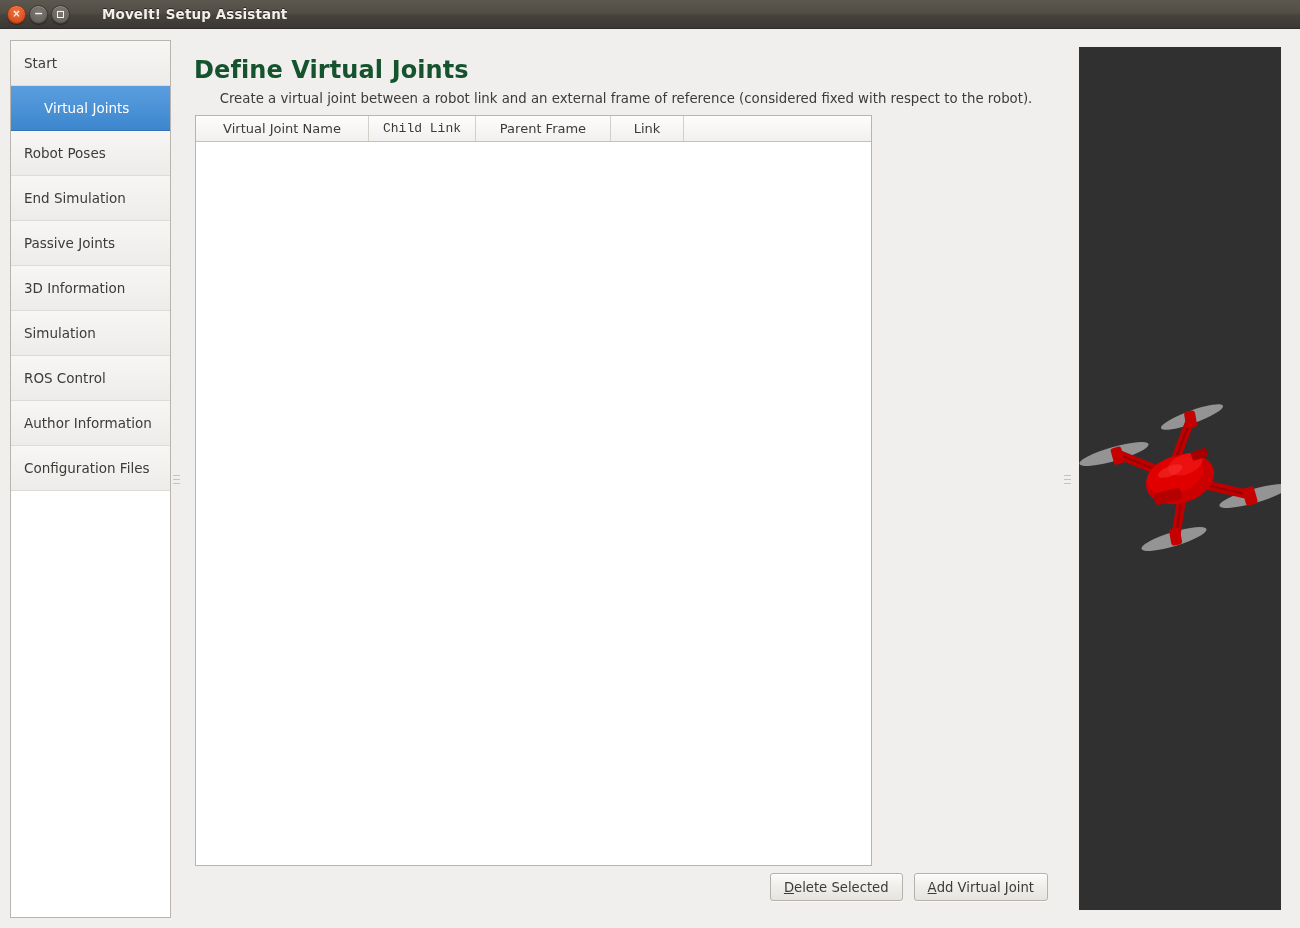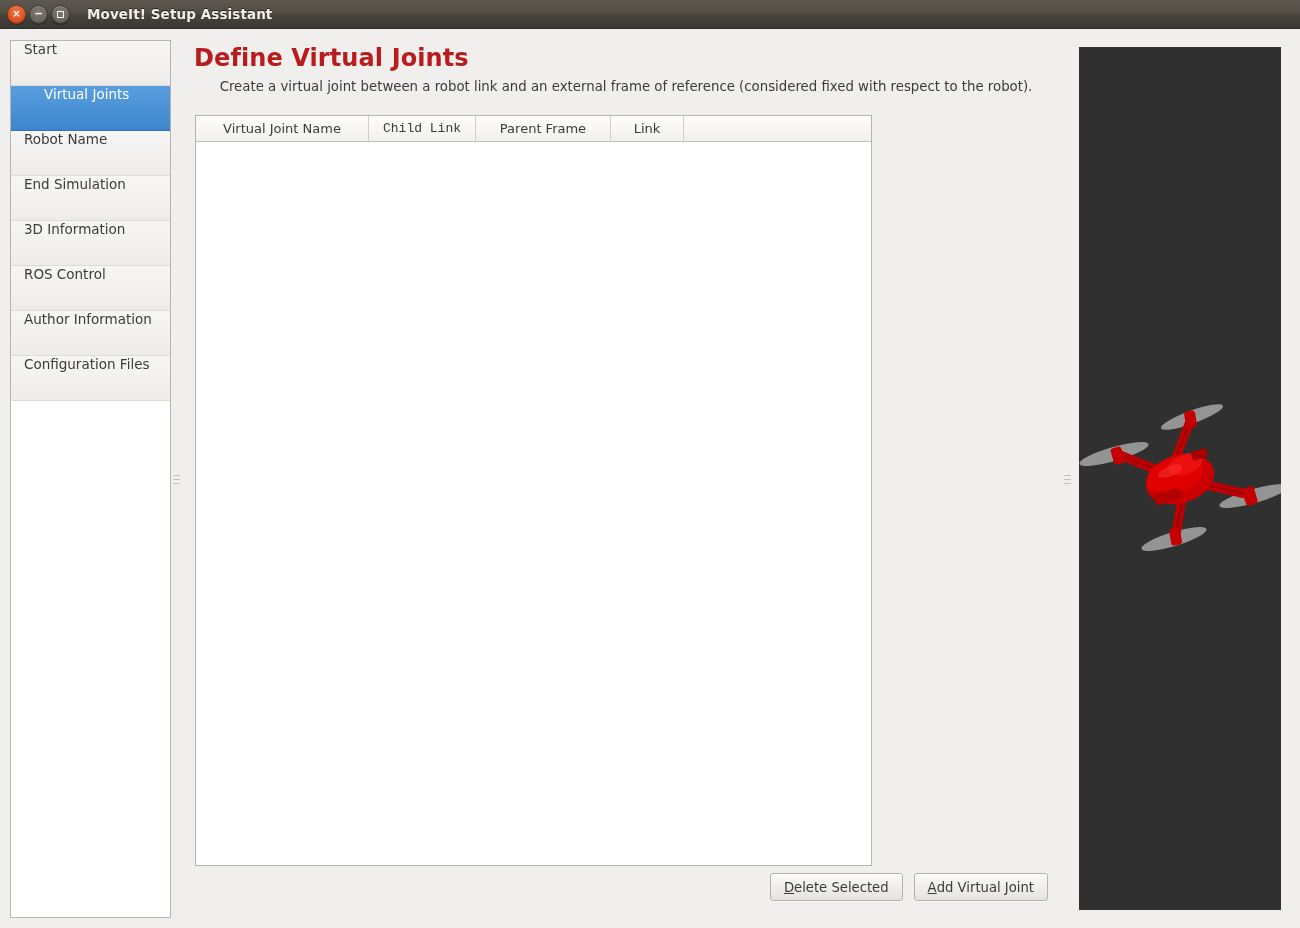--- a/index.html
+++ b/index.html
@@ -64,21 +64,21 @@
     font-family: "DejaVu Sans", sans-serif;
     pointer-events: none;
   }
   .wbtn.min .glyph { font-size: 11px; margin-top: -2px; }
   .wbtn.max .glyph {
     width: 7px; height: 7px;
     border: 1.6px solid #f6f3ee;
     box-sizing: border-box;
   }
   .wtitle {
-    margin-left: 17px;
+    margin-left: 32px;
     color: #f3f0ea;
     font-size: 13.5px;
     font-weight: bold;
     text-shadow: 0 -1px 0 rgba(0,0,0,0.55);
     letter-spacing: 0.1px;
   }
 
   
   .sidebar {
     position: absolute;
@@ -88,21 +88,21 @@
     height: 878px;
     background: #ffffff;
     border: 1px solid #b8b4ae;
     box-sizing: border-box;
     overflow: hidden;
   }
   .nav-item {
     height: 45px;
     box-sizing: border-box;
     display: flex;
-    align-items: flex-start;
+    align-items: center;
     padding-left: 13px;
     font-size: 13.5px;
     color: #3c3b37;
     background: linear-gradient(to bottom, #f7f6f5 0%, #eeecea 100%);
     border-bottom: 1px solid #dedad5;
     cursor: pointer;
     user-select: none;
   }
   .nav-item.selected {
     background: linear-gradient(to bottom, #5a9ede 0%, #3d86ce 100%);
@@ -138,24 +138,24 @@
 
   
   .content {
     position: absolute;
     left: 186px;
     top: 40px;
     width: 872px;
     height: 878px;
   }
   .page-title {
-    margin: 4px 0 0 8px;
+    margin: 16px 0 0 8px;
     font-size: 24px;
     font-weight: bold;
-    color: #b91c1c;
+    color: #14532d;
     letter-spacing: 0.1px;
   }
   .page-sub {
     margin: 7px 0 0 8px;
     font-size: 13.3px;
     color: #3c3b37;
     text-align: center;
   }
 
   .table-box {
@@ -261,27 +261,33 @@
 
   <div class="sidebar">
     <div id="nav-list">
         <div class="nav-item">
           <span>Start</span>
         </div>
         <div class="nav-item selected">
           <span>Virtual Joints</span>
         </div>
         <div class="nav-item">
-          <span>Robot Name</span>
+          <span>Robot Poses</span>
         </div>
         <div class="nav-item">
           <span>End Simulation</span>
         </div>
         <div class="nav-item">
+          <span>Passive Joints</span>
+        </div>
+        <div class="nav-item">
           <span>3D Information</span>
+        </div>
+        <div class="nav-item">
+          <span>Simulation</span>
         </div>
         <div class="nav-item">
           <span>ROS Control</span>
         </div>
         <div class="nav-item">
           <span>Author Information</span>
         </div>
         <div class="nav-item">
           <span>Configuration Files</span>
         </div>

